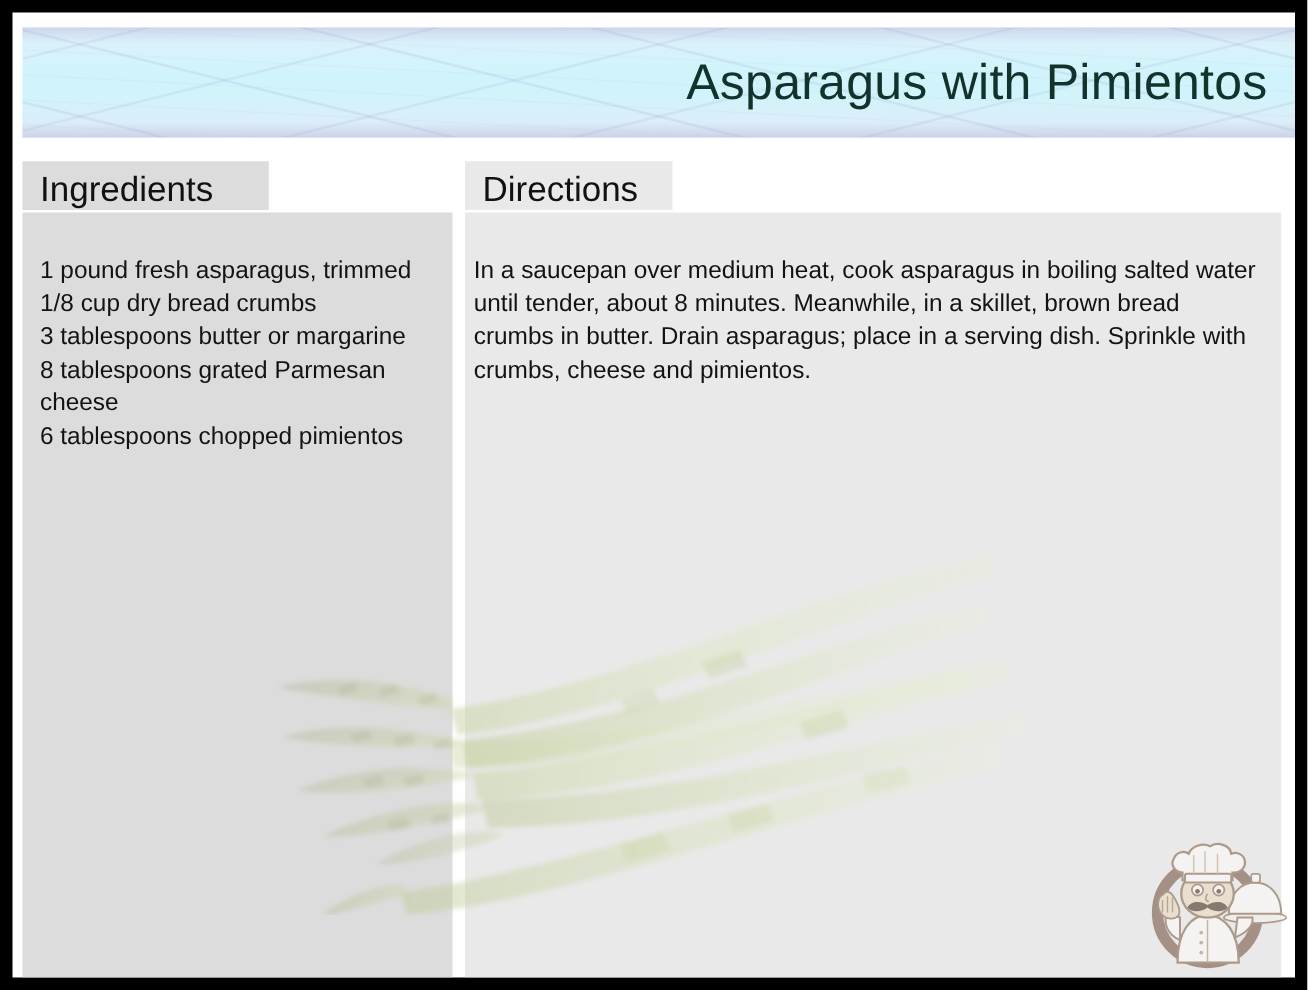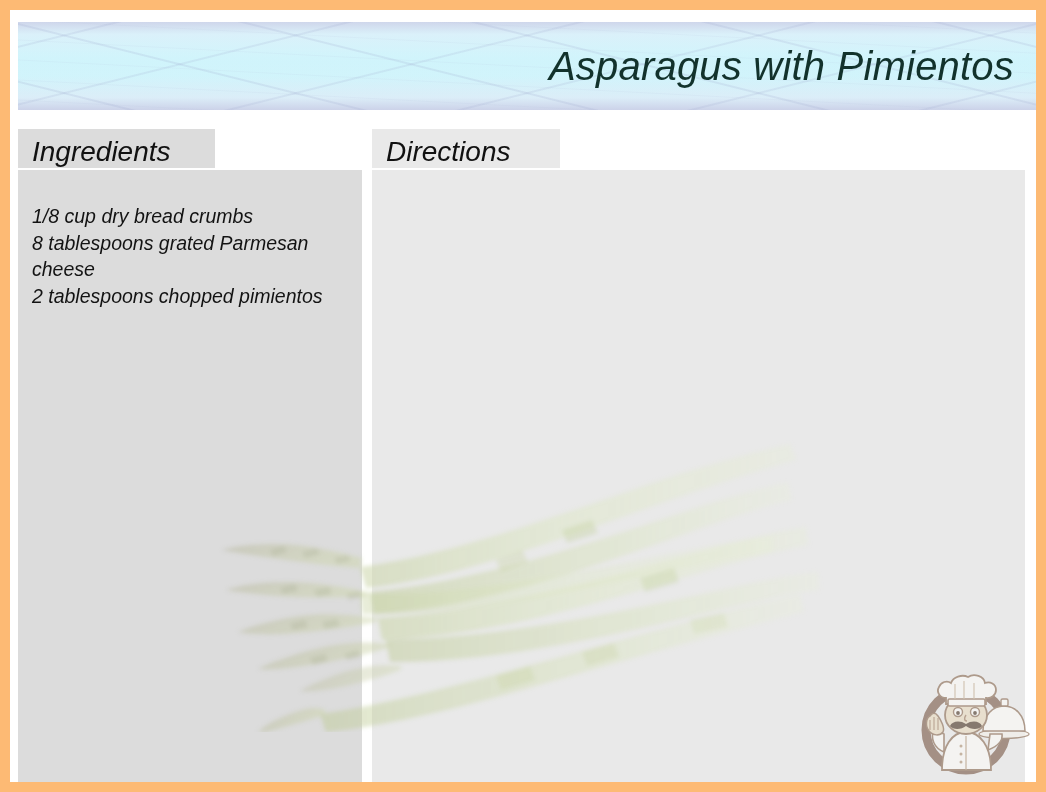--- a/index.html
+++ b/index.html
@@ -12,24 +12,23 @@
     height: 792px;
     overflow: hidden;
     font-family: "Liberation Sans", sans-serif;
   }
 
   
   .slide {
     position: relative;
     width: 1046px;
     height: 792px;
-    background: #fdba74;
+    background: #000000;
     box-sizing: border-box;
     overflow: hidden;
-    font-style: italic;
   }
   .slide-inner {
     position: absolute;
     left: 10px;
     top: 10px;
     width: 1026px;
     height: 772px;
     background: #ffffff;
     overflow: hidden;
   }
@@ -123,21 +122,21 @@
     color: #111111;
     white-space: nowrap;
   }
   .tab-ingredients {
     left: 8px;
     width: 197px;
     background: #dcdcdc;
   }
   .tab-directions {
     left: 362px;
-    width: 188px;
+    width: 166px;
     background: #e9e9e9;
   }
 
   
   .ingredients-list {
     position: absolute;
     left: 22px;
     top: 193px;
     width: 334px;
     font-size: 19.5px;
@@ -268,25 +267,28 @@
     </div>
 
     <div class="tab tab-ingredients">
       <span>Ingredients</span>
     </div>
     <div class="tab tab-directions">
       <span>Directions</span>
     </div>
 
     <div class="ingredients-list">
+      <div>1 pound fresh asparagus, trimmed</div>
       <div>1/8 cup dry bread crumbs</div>
+      <div>3 tablespoons butter or margarine</div>
       <div>8 tablespoons grated Parmesan cheese</div>
-      <div>2 tablespoons chopped pimientos</div>
-    </div>
-
+      <div>6 tablespoons chopped pimientos</div>
+    </div>
+
+    <div class="directions-text">In a saucepan over medium heat, cook asparagus in boiling salted water until tender, about 8 minutes. Meanwhile, in a skillet, brown bread crumbs in butter. Drain asparagus; place in a serving dish. Sprinkle with crumbs, cheese and pimientos.</div>
 
     <div class="chef-logo">
       <svg viewBox="0 0 122 122" xmlns="http://www.w3.org/2000/svg">
         <g opacity="0.62">
 
           <circle cx="58" cy="72" r="40" fill="none" stroke="#7a5a48" stroke-width="9"></circle>
 
           <ellipse cx="96" cy="76" rx="25" ry="4.5" fill="#f4f1ea" stroke="#8a6a52" stroke-width="1.4"></ellipse>
           <path d="M75 73 C75 57, 85 48, 96 48 C107 48, 117 57, 117 73 Z" fill="#fbfaf6" stroke="#8a6a52" stroke-width="1.6"></path>
           <rect x="93" y="41" width="7" height="7" rx="1.6" fill="#fbfaf6" stroke="#8a6a52" stroke-width="1.4"></rect>

